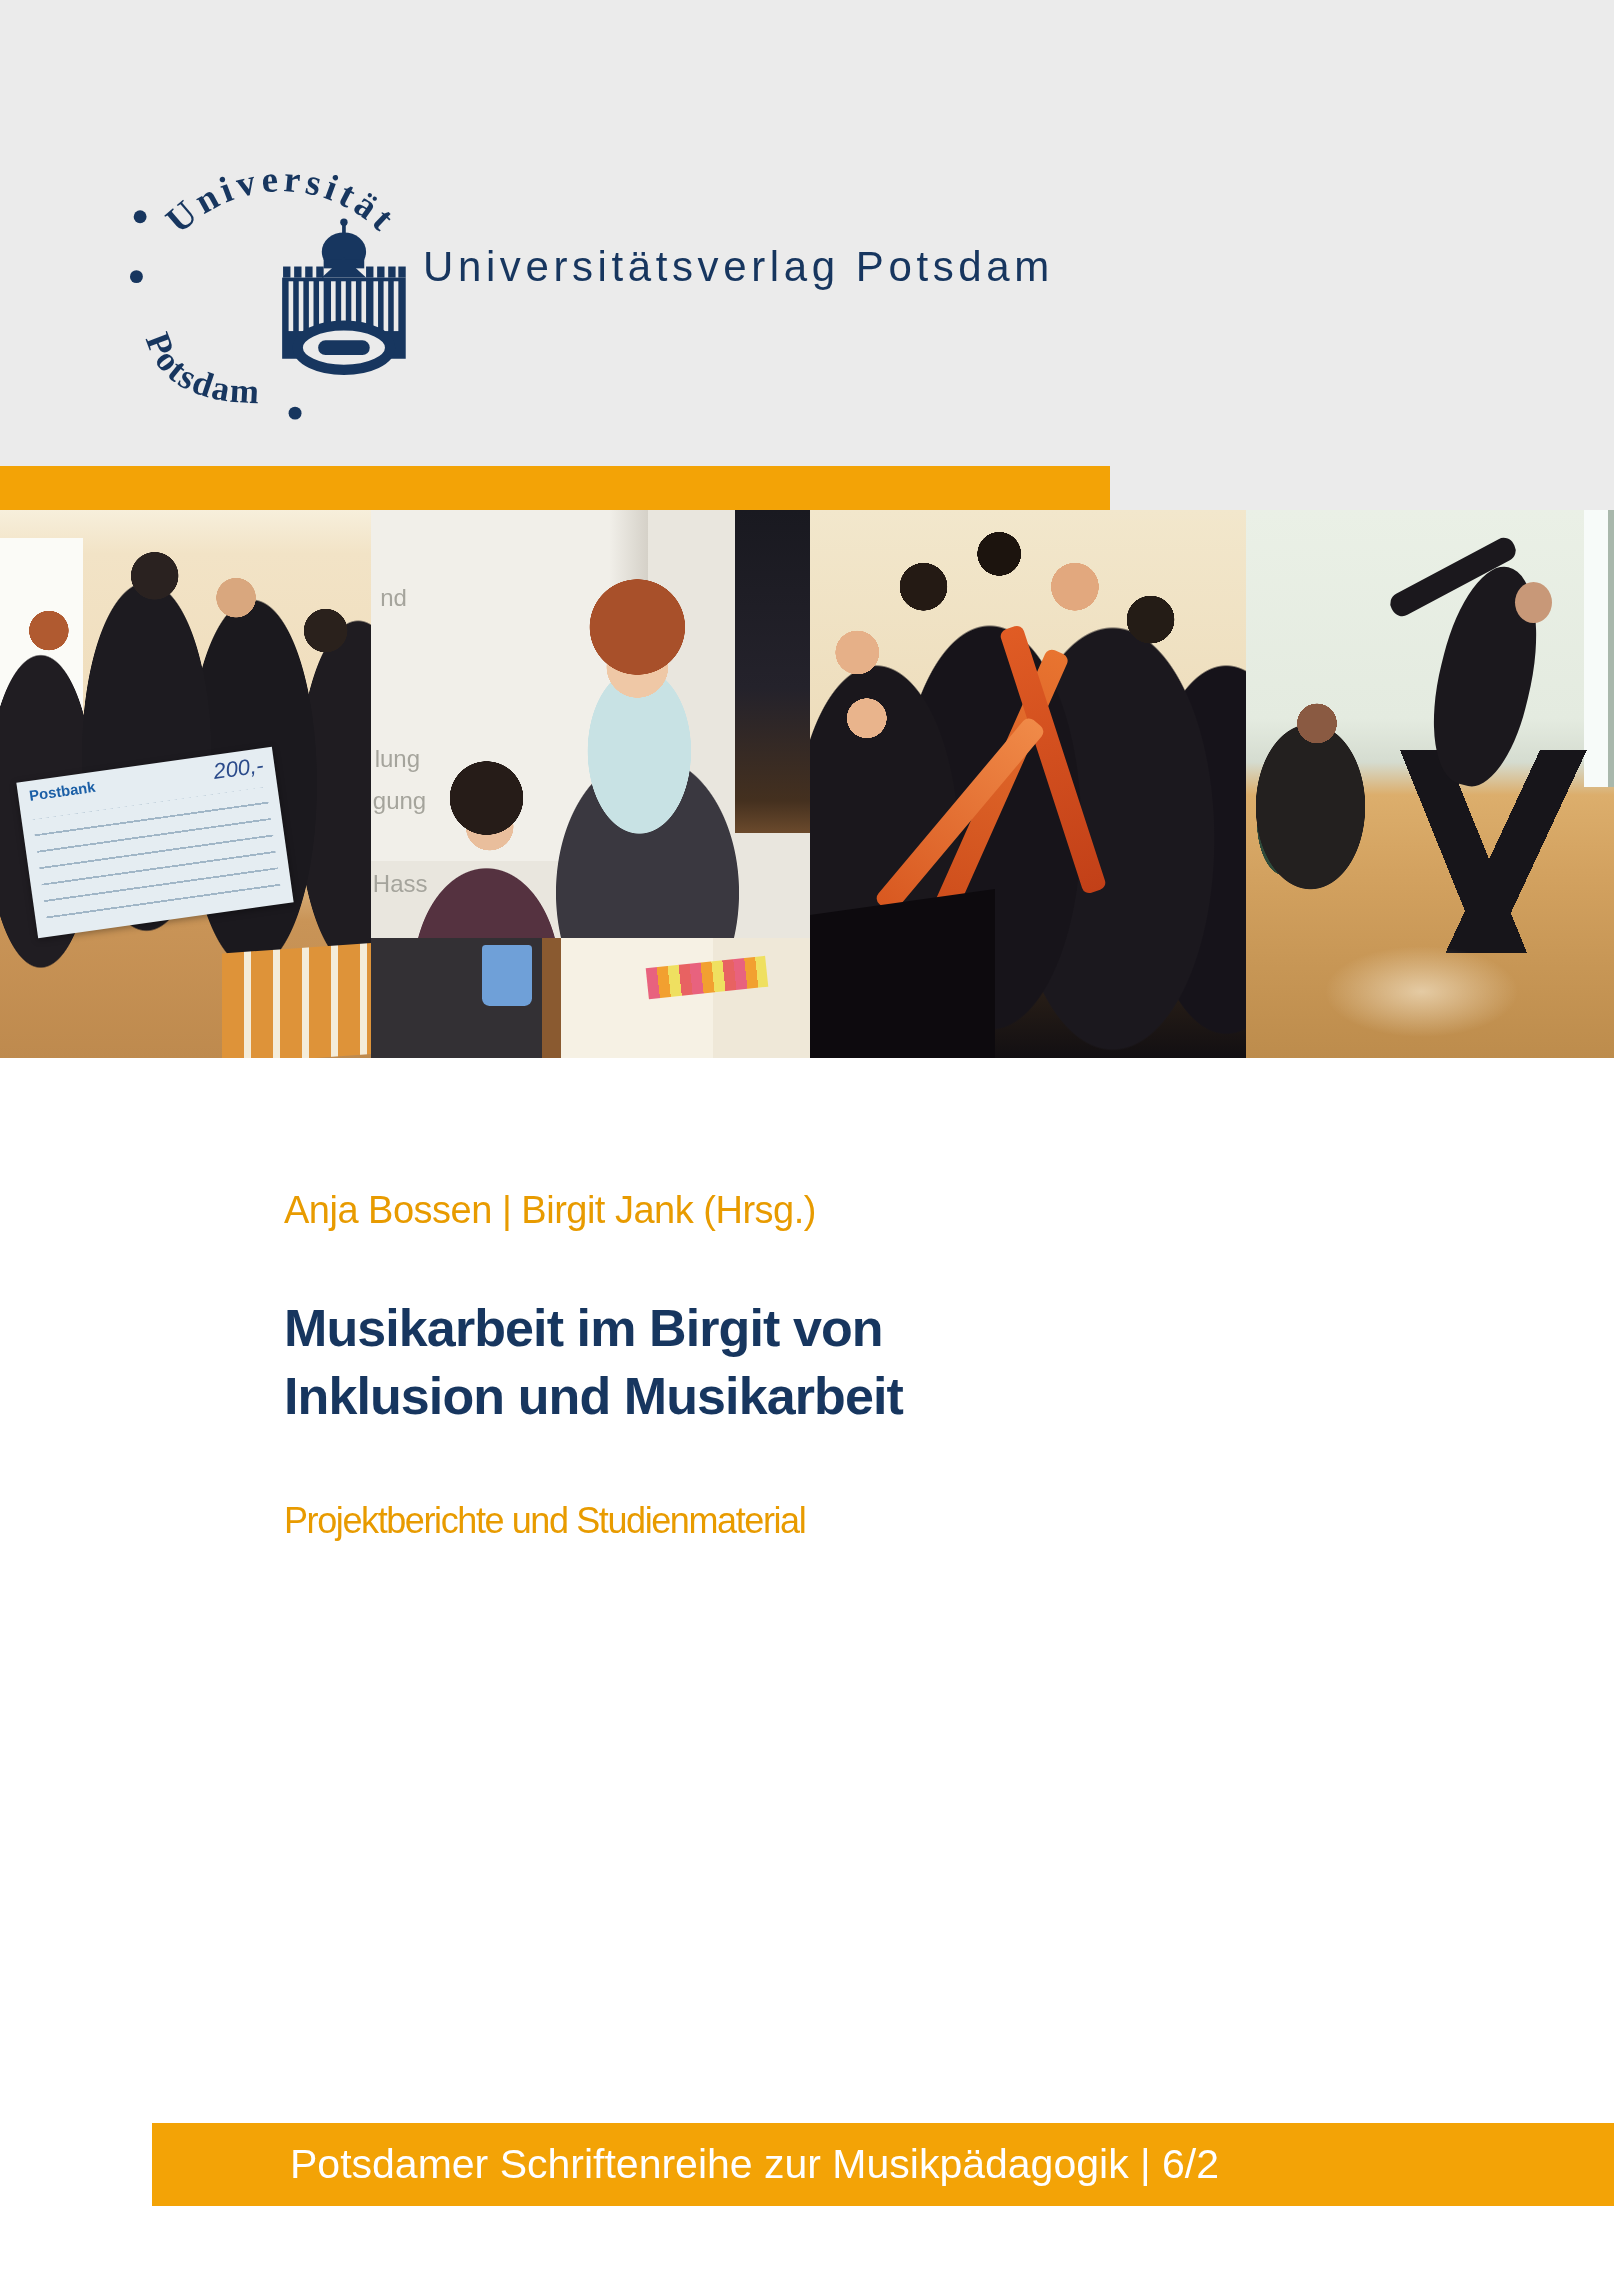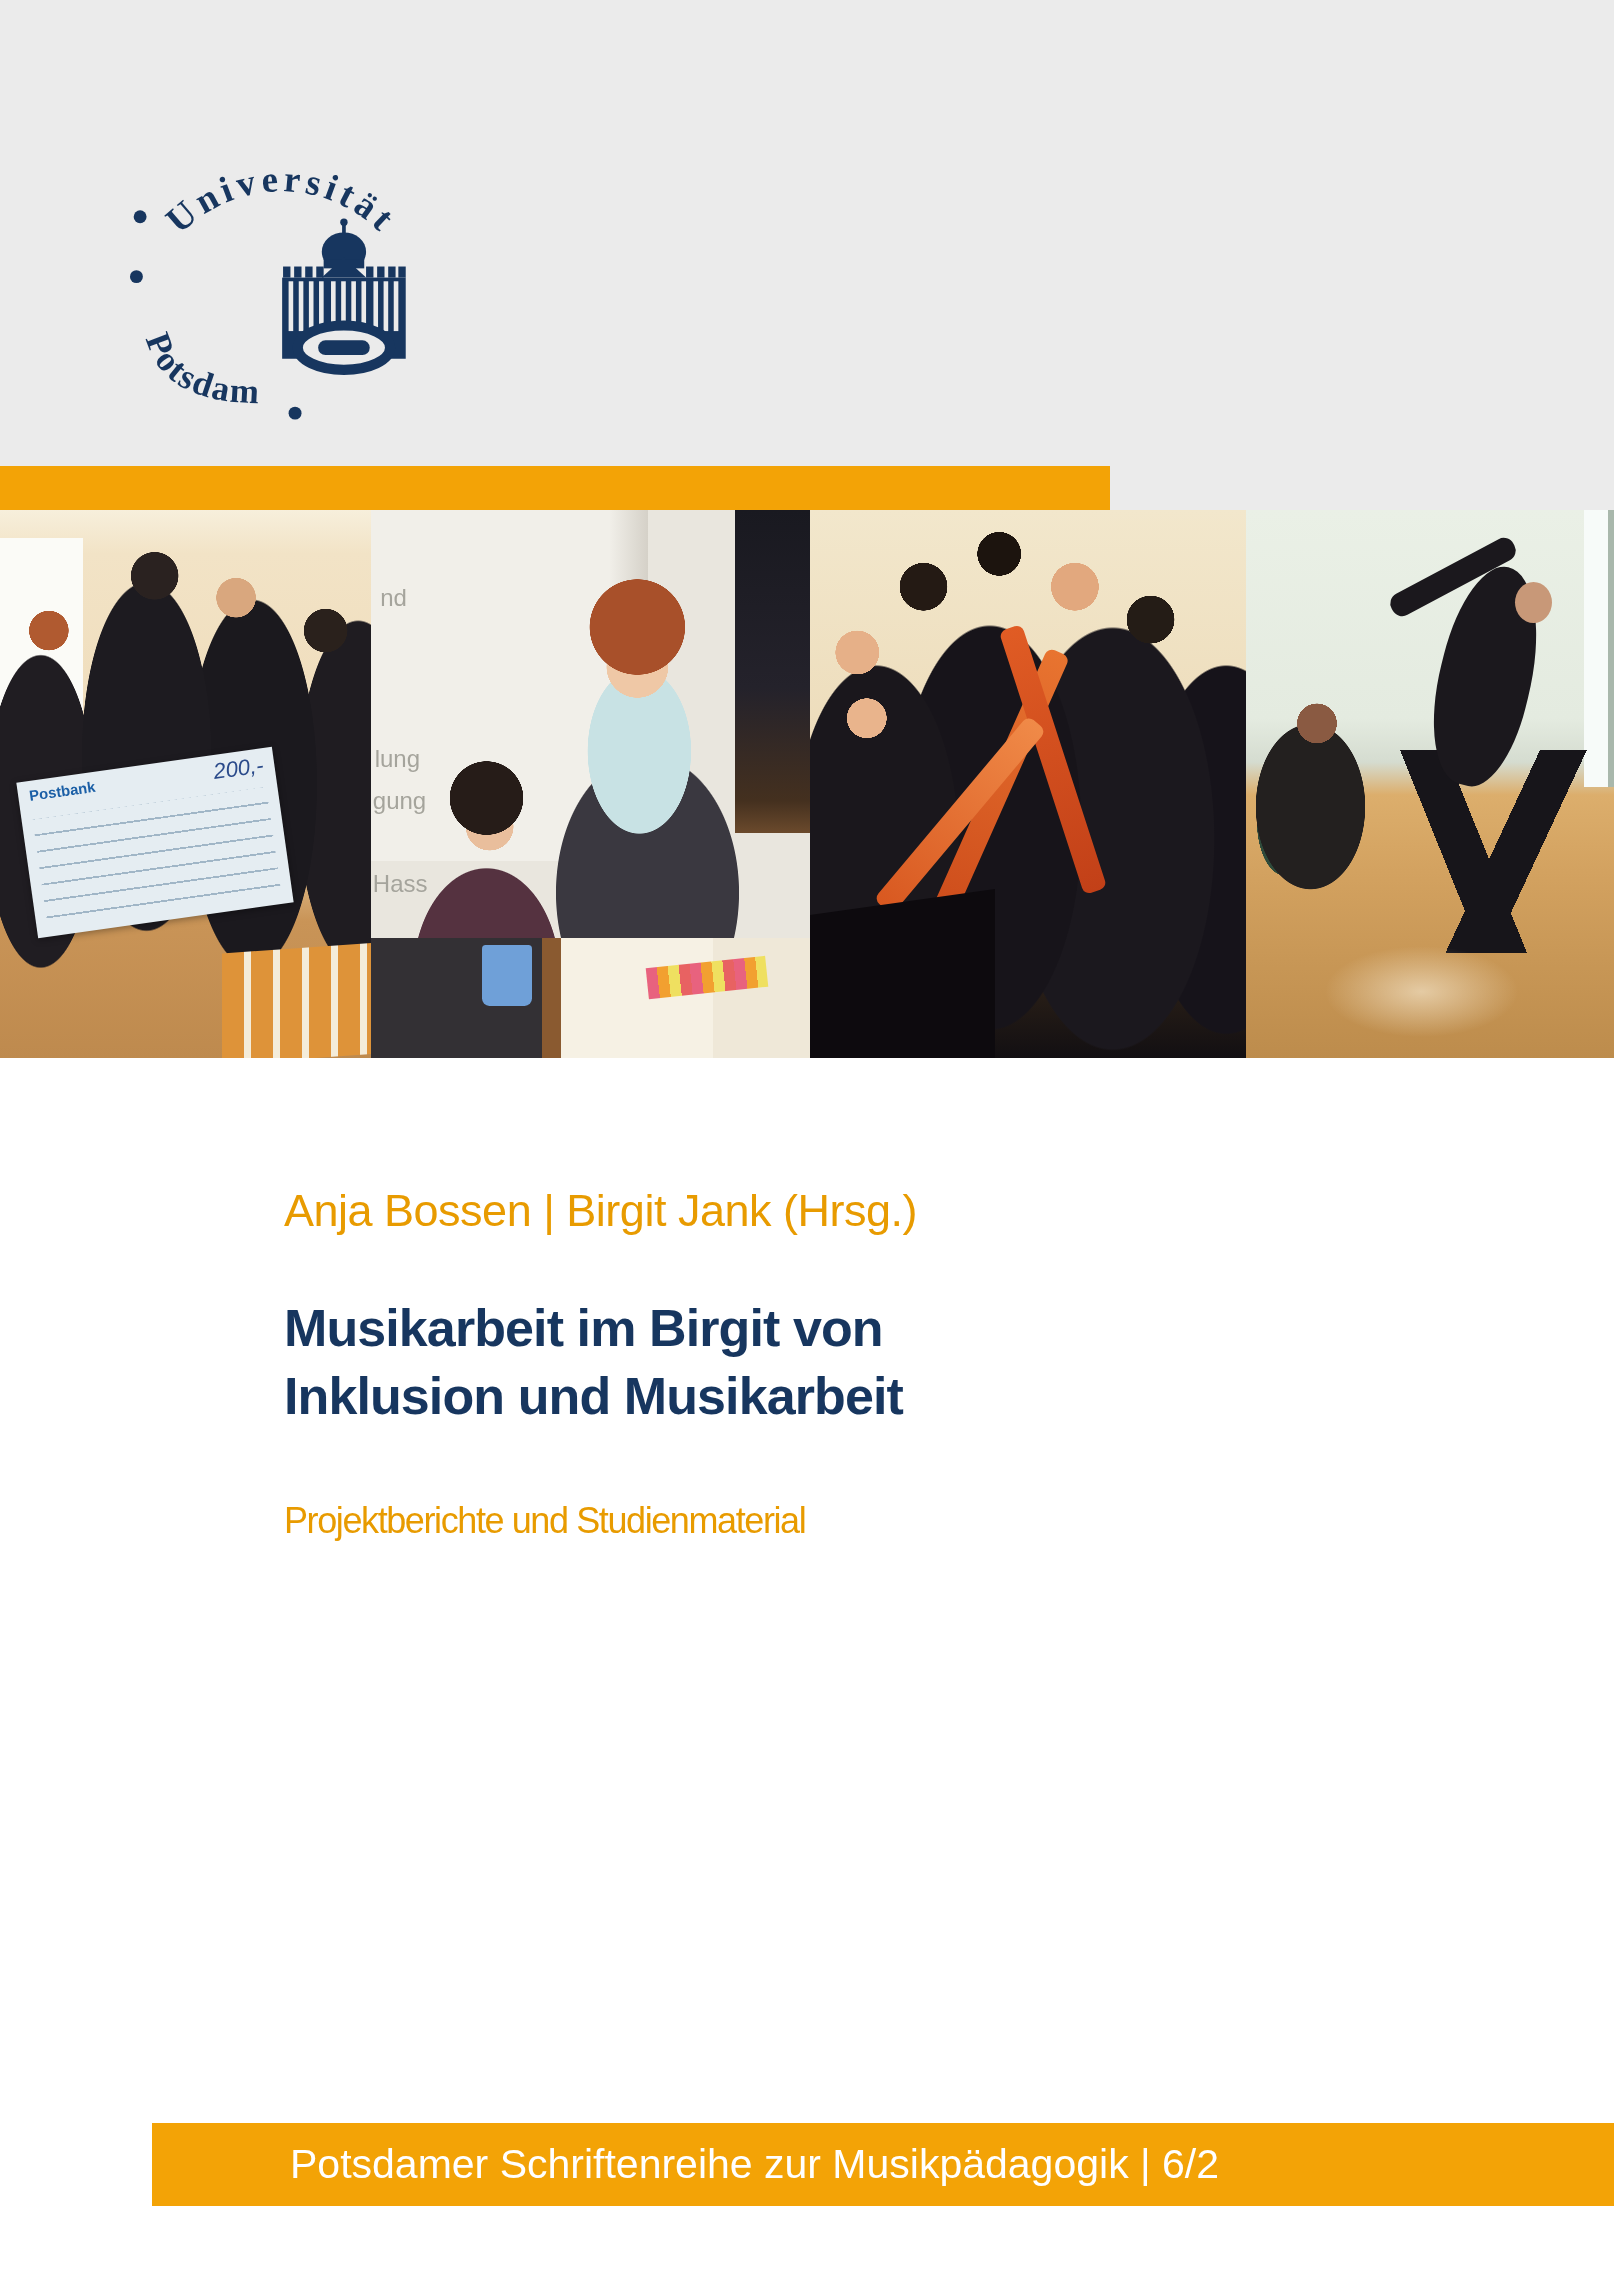--- a/index.html
+++ b/index.html
@@ -103,21 +103,21 @@
       border-radius:11px;transform:rotate(-28deg);}
   .p4-dancer-head{position:absolute;left:269px;top:72px;width:37px;height:41px;background:#C89878;border-radius:50%;}
   .p4-dancer-legs{position:absolute;left:120px;top:240px;width:240px;height:203px;background-image:
       linear-gradient(68deg, transparent 0 36%, #17151A 36% 50%, transparent 50%),
       linear-gradient(115deg, transparent 0 52%, #17151A 52% 66%, transparent 66%);}
   .p4-shine{position:absolute;left:37px;bottom:0;width:277px;height:166px;
       background:radial-gradient(ellipse 138px 65px at 50% 60%, rgba(255,248,230,.55), transparent 70%);}
 
   
   .authors{position:absolute;left:284px;top:1183px;height:55px;line-height:55px;
-      font-size:45px;letter-spacing:-0.5px;color:var(--torange);white-space:nowrap;}
+      font-size:38px;letter-spacing:-0.5px;color:var(--torange);white-space:nowrap;}
   .title{position:absolute;left:284px;top:1294px;font-size:52px;font-weight:bold;
       line-height:68px;letter-spacing:-0.9px;color:var(--navy);white-space:nowrap;}
   .subtitle{position:absolute;left:284px;top:1493px;height:55px;line-height:55px;
       font-size:36px;letter-spacing:-1.4px;color:var(--torange);white-space:nowrap;}
 
   
   .band{position:absolute;left:152px;top:2123px;width:1462px;height:83px;background:var(--orange);}
   .series-label{position:absolute;left:138px;top:0;height:83px;line-height:83px;
       font-size:41px;color:var(--white);white-space:nowrap;}
 </style>
@@ -170,20 +170,21 @@
           <rect x="277" y="230" width="5" height="54"></rect>
         <rect x="290" y="230" width="5" height="54"></rect>
           <rect x="301" y="230" width="5" height="54"></rect>
         <rect x="312" y="230" width="5" height="54"></rect>
       </g>
       <ellipse cx="258" cy="302" rx="50" ry="24" fill="#EBEBEB" stroke="#17365F" stroke-width="11"></ellipse>
       <rect x="230" y="294" width="56" height="16" rx="8"></rect>
     </g>
   </svg>
 
+  <div class="publisher-name">Universitätsverlag Potsdam</div>
 
   <div class="bar-top"></div>
 
   <div class="photo photo1">
     <div class="p1-window"></div>
     <div class="p1-figures"></div>
     <div class="p1-cheque">
       <span class="p1-cheque-label">Postbank</span>
       <span class="p1-cheque-amount">200,-</span>
       <div class="p1-cheque-lines"></div>

